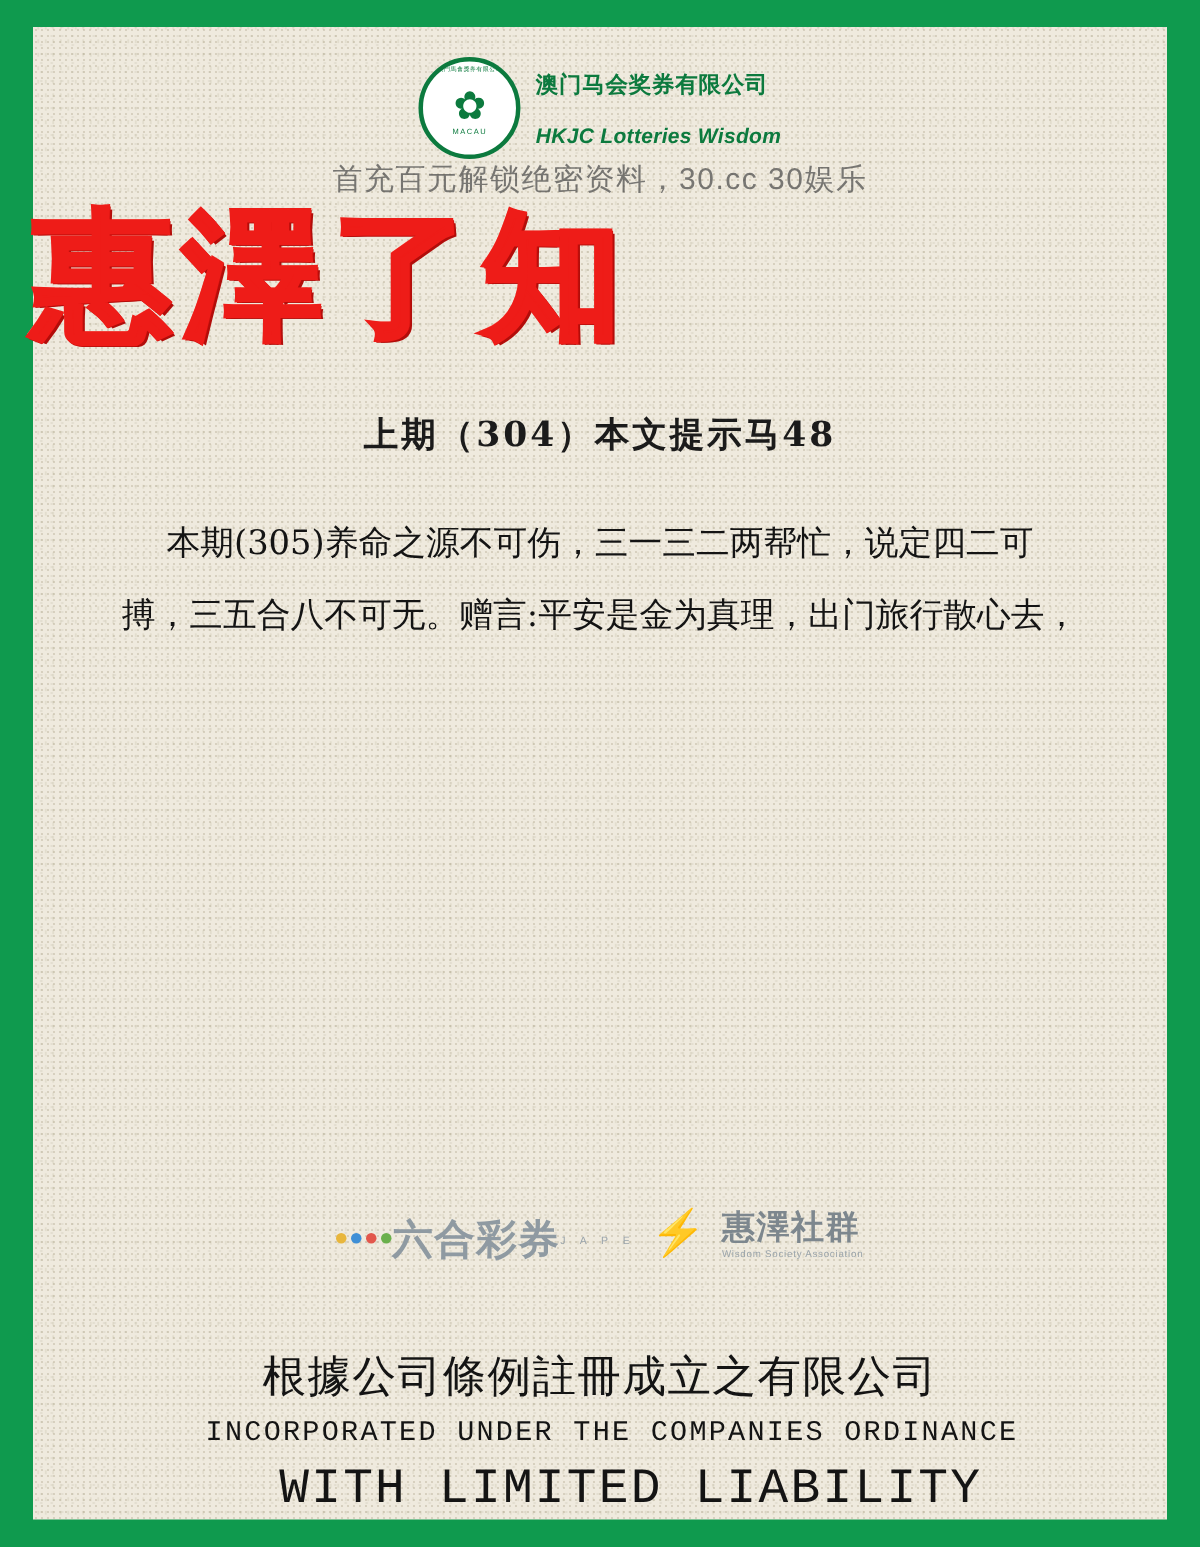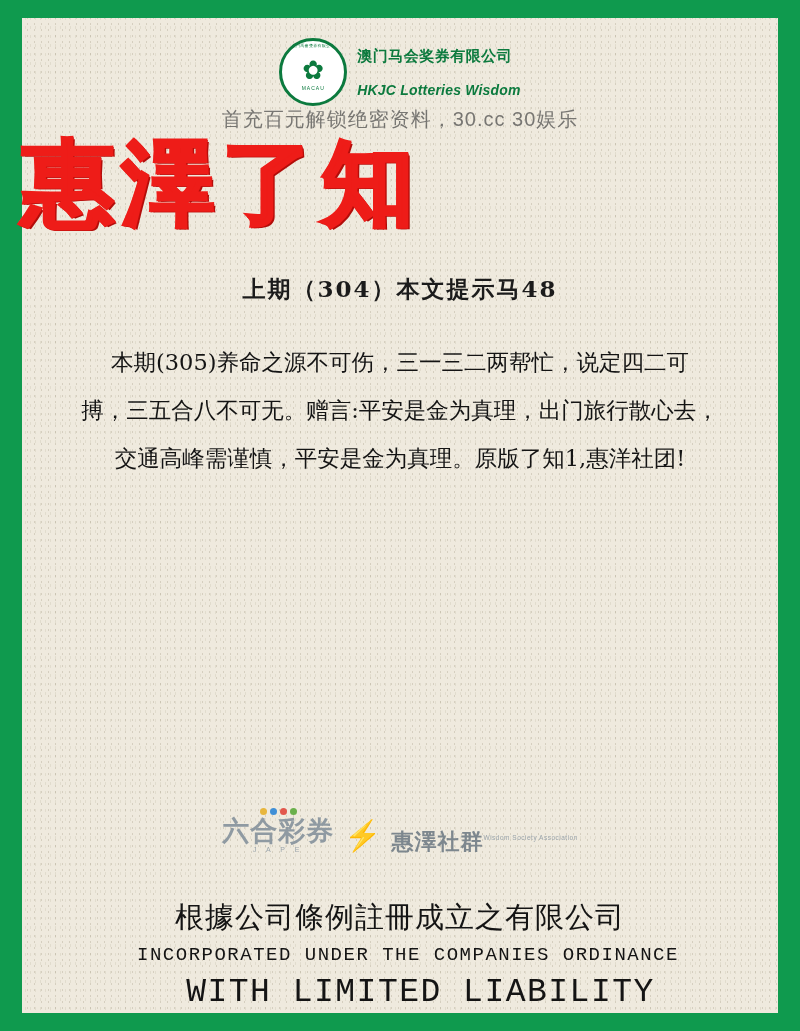--- a/index.html
+++ b/index.html
@@ -174,21 +174,21 @@
     top: 790px;
     left: 0;
     width: 100%;
     display: flex;
     justify-content: center;
     align-items: flex-end;
     gap: 8px;
   }
   .fl-left {
     display: flex;
-    flex-direction: column;
+    flex-direction: row;
     align-items: center;
   }
   .fl-dots {
     display: flex;
     gap: 3px;
     margin-bottom: 2px;
   }
   .fl-dots i {
     display: block;
     width: 7px;
@@ -210,20 +210,21 @@
     margin-top: 2px;
   }
   .fl-bolt {
     font-size: 30px;
     color: #c8cdd1;
     line-height: 1;
     margin: 0 2px 2px 2px;
   }
   .fl-right {
     display: flex;
+    flex-direction: column;
     align-items: flex-start;
   }
   .fl-right .cn {
     font-family: "DejaVu Sans", sans-serif;
     font-size: 22px;
     font-weight: bold;
     color: #7d878e;
     line-height: 1;
     letter-spacing: 1px;
   }
@@ -286,21 +287,20 @@
 
     <div class="watermark">首充百元解锁绝密资料，30.cc 30娱乐</div>
 
     <div class="big-title">惠澤了知</div>
 
     <div class="subtitle">上期（304）本文提示马48</div>
 
     <div class="body-block">
       <div class="body-line">本期(305)养命之源不可伤，三一三二两帮忙，说定四二可</div>
       <div class="body-line">搏，三五合八不可无。赠言:平安是金为真理，出门旅行散心去，</div>
-      <div class="body-line">交通高峰需谨慎，平安是金为真理。原版了知1,惠洋社团!</div>
     </div>
 
     <div class="footer-logo">
       <div class="fl-left">
         <div class="fl-dots">
           <i style="background:#e8b63c"></i>
           <i style="background:#3f8fd6"></i>
           <i style="background:#e2574c"></i>
           <i style="background:#6ab04c"></i>
         </div>

